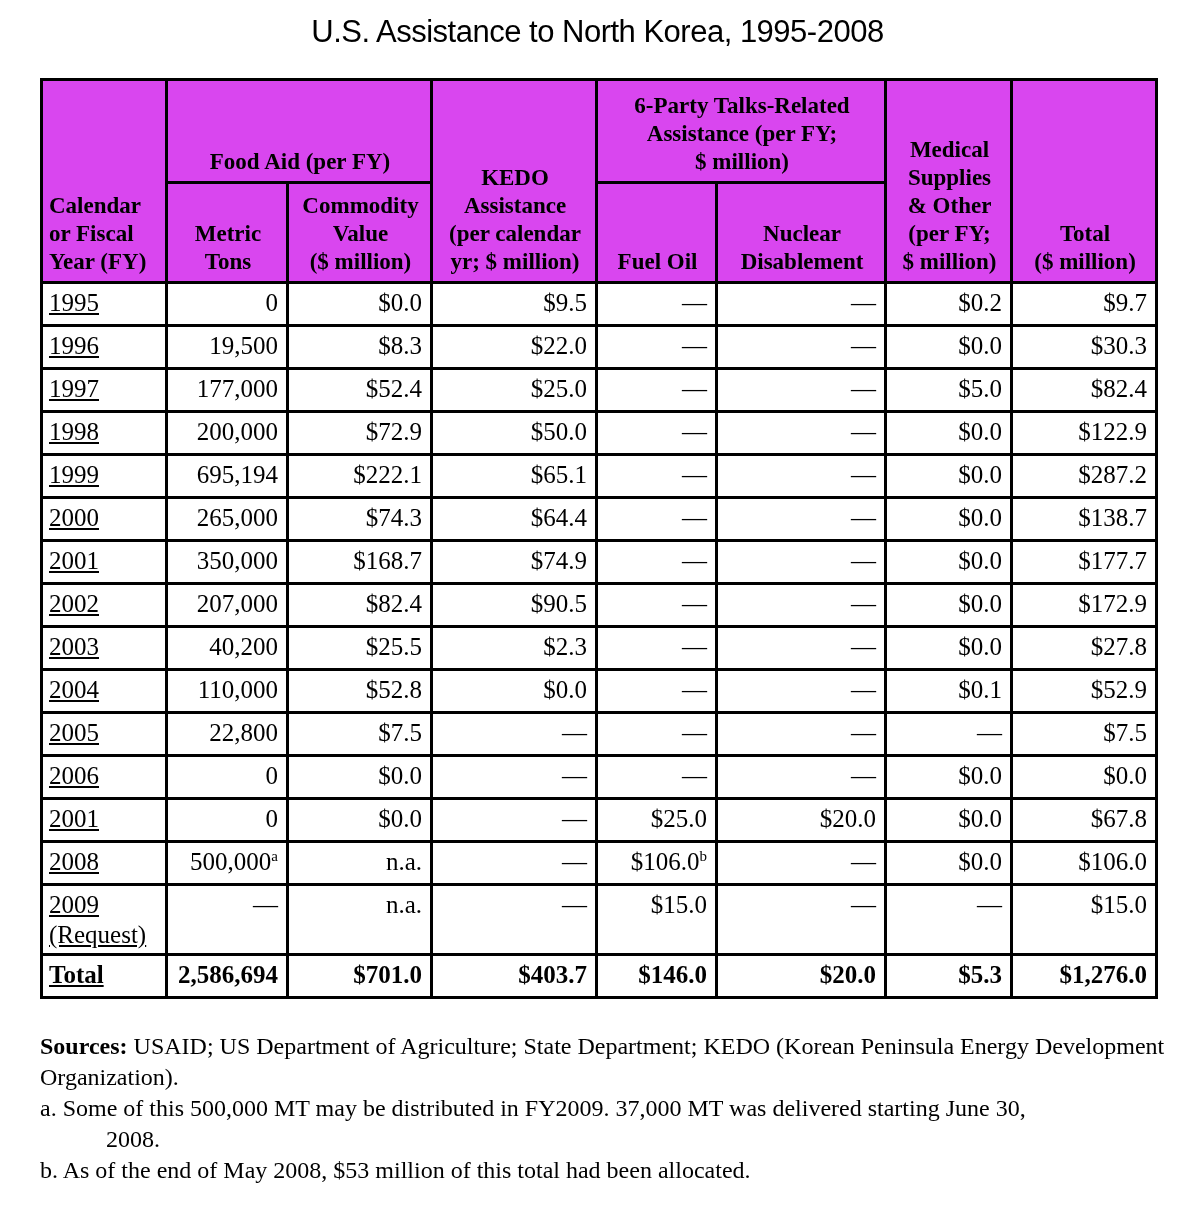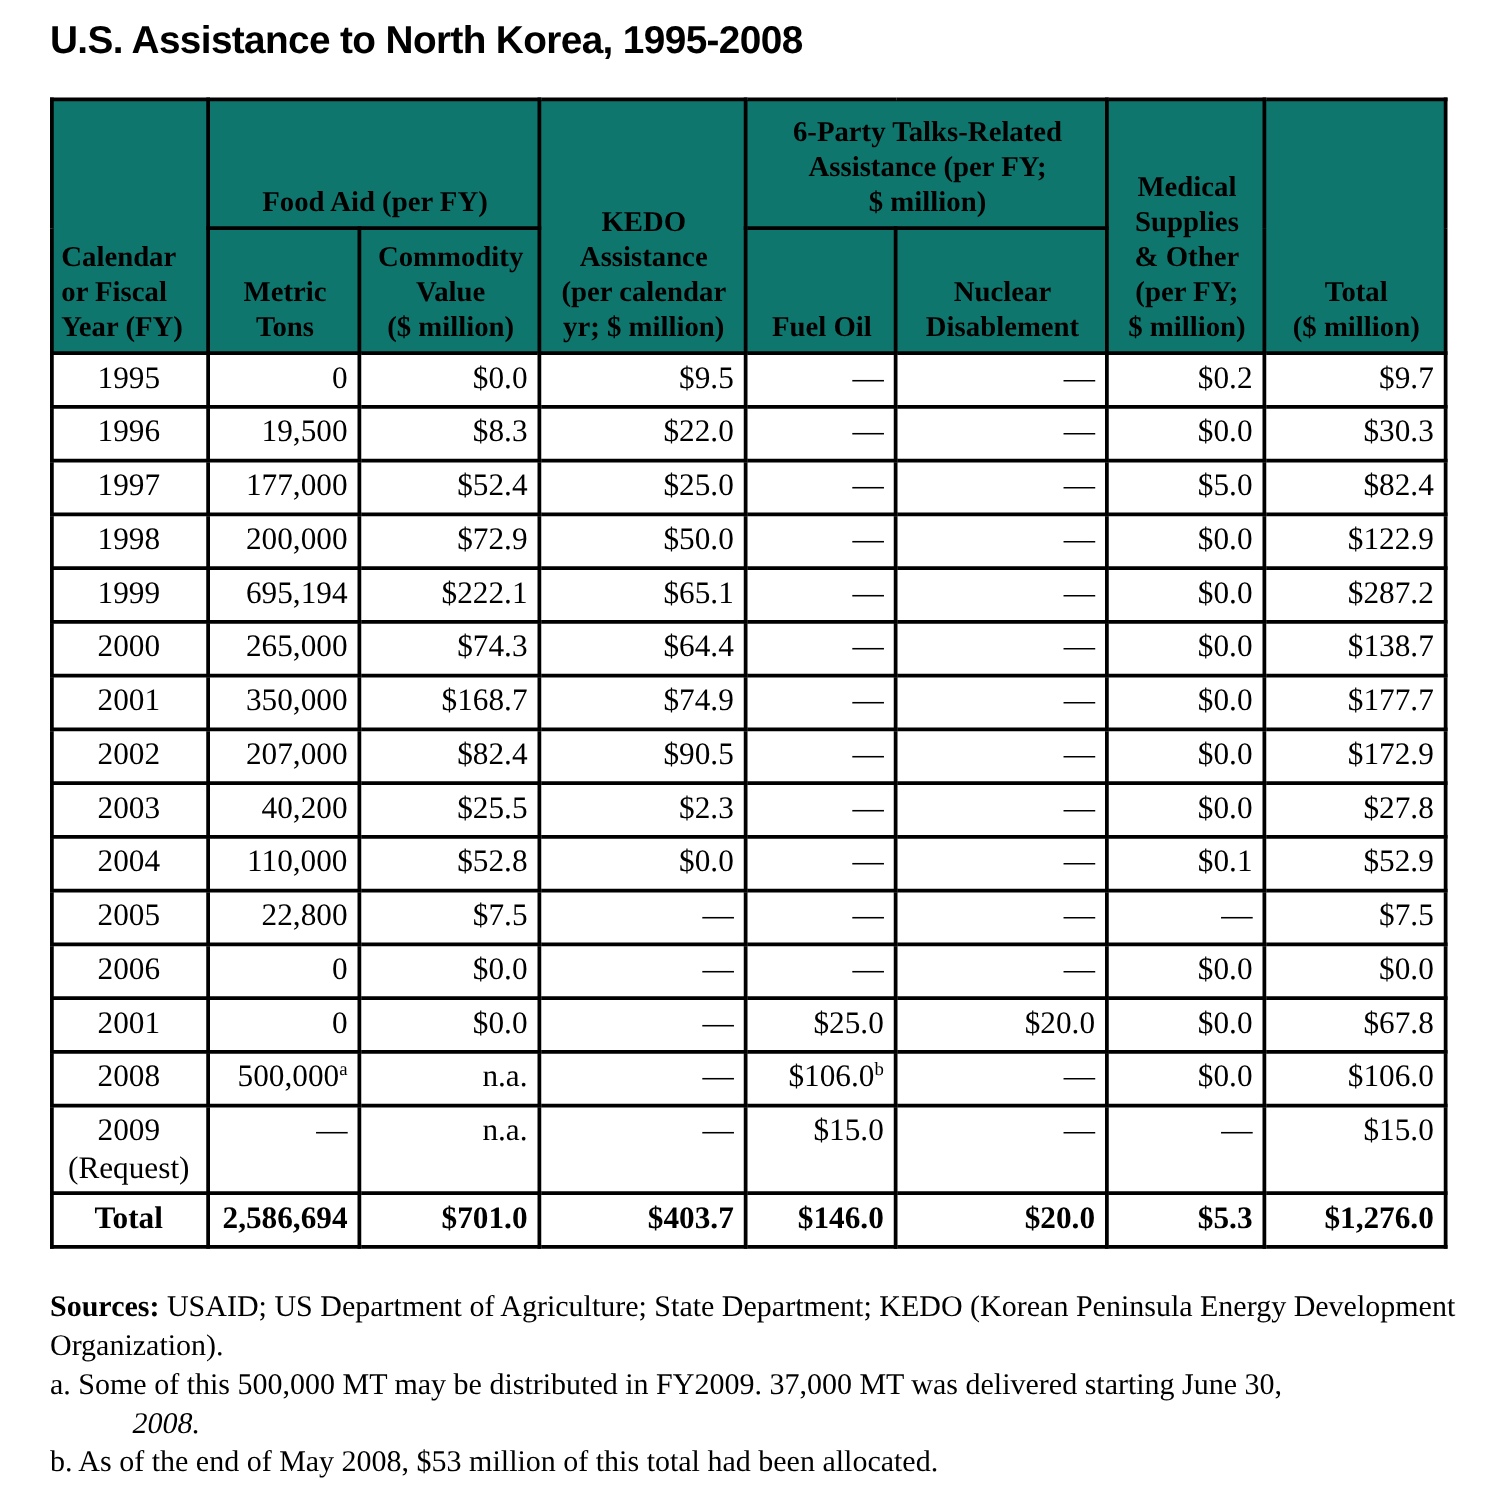--- a/index.html
+++ b/index.html
@@ -11,37 +11,38 @@
     color: #000000;
     font-family: "Liberation Serif", "DejaVu Serif", serif;
   }
   .page {
     width: 1200px;
     padding: 14px 0 0 40px;
   }
   .doc-title {
     font-family: "Liberation Sans", "DejaVu Sans", sans-serif;
     font-size: 31px;
-    font-weight: bold;
+    font-weight: normal;
     letter-spacing: -0.5px;
+    text-align: center;
     width: 1115px;
     margin: 0;
   }
   table.assistance {
     border-collapse: collapse;
     table-layout: fixed;
     width: 1115px;
     margin-top: 28px;
   }
   table.assistance th,
   table.assistance td {
     border: 3px solid #000000;
   }
   thead th {
-    background: #0f766e;
+    background: #d946ef;
     font-weight: bold;
     font-size: 23px;
     line-height: 28px;
     vertical-align: bottom;
     text-align: center;
     white-space: pre-line;
     padding: 4px 3px 5px 5px;
   }
   thead th.year-h {
     text-align: left;
@@ -51,41 +52,42 @@
   thead tr.sub-row   { height: 100px; }
   tbody td {
     background: #ffffff;
     font-size: 25px;
     line-height: 30px;
     vertical-align: top;
     padding: 4px 8px 3px 5px;
   }
   tbody tr { height: 43px; }
   tbody td.year-col {
-    text-align: center;
+    text-align: left;
     white-space: pre-line;
     padding-left: 6px;
+    text-decoration: underline;
   }
   tbody td.num { text-align: right; }
   tbody td.total-col { font-weight: normal; }
   tbody tr.total-row td { font-weight: bold; }
   tbody sup {
     font-size: 15px;
     line-height: 0;
     vertical-align: super;
   }
   .footnotes {
     width: 1125px;
     margin-top: 32px;
     font-size: 24px;
     line-height: 31px;
   }
   .footnotes p { margin: 0; }
   .bold { font-weight: bold; }
-  .fn-indent { display: inline-block; margin-left: 66px; font-style: italic; }
+  .fn-indent { display: inline-block; margin-left: 66px; }
 </style>
 </head>
 <body>
 
 <div class="page">
 
   <h1 class="doc-title">U.S. Assistance to North Korea, 1995-2008</h1>
 
   <table class="assistance">
     <colgroup>

